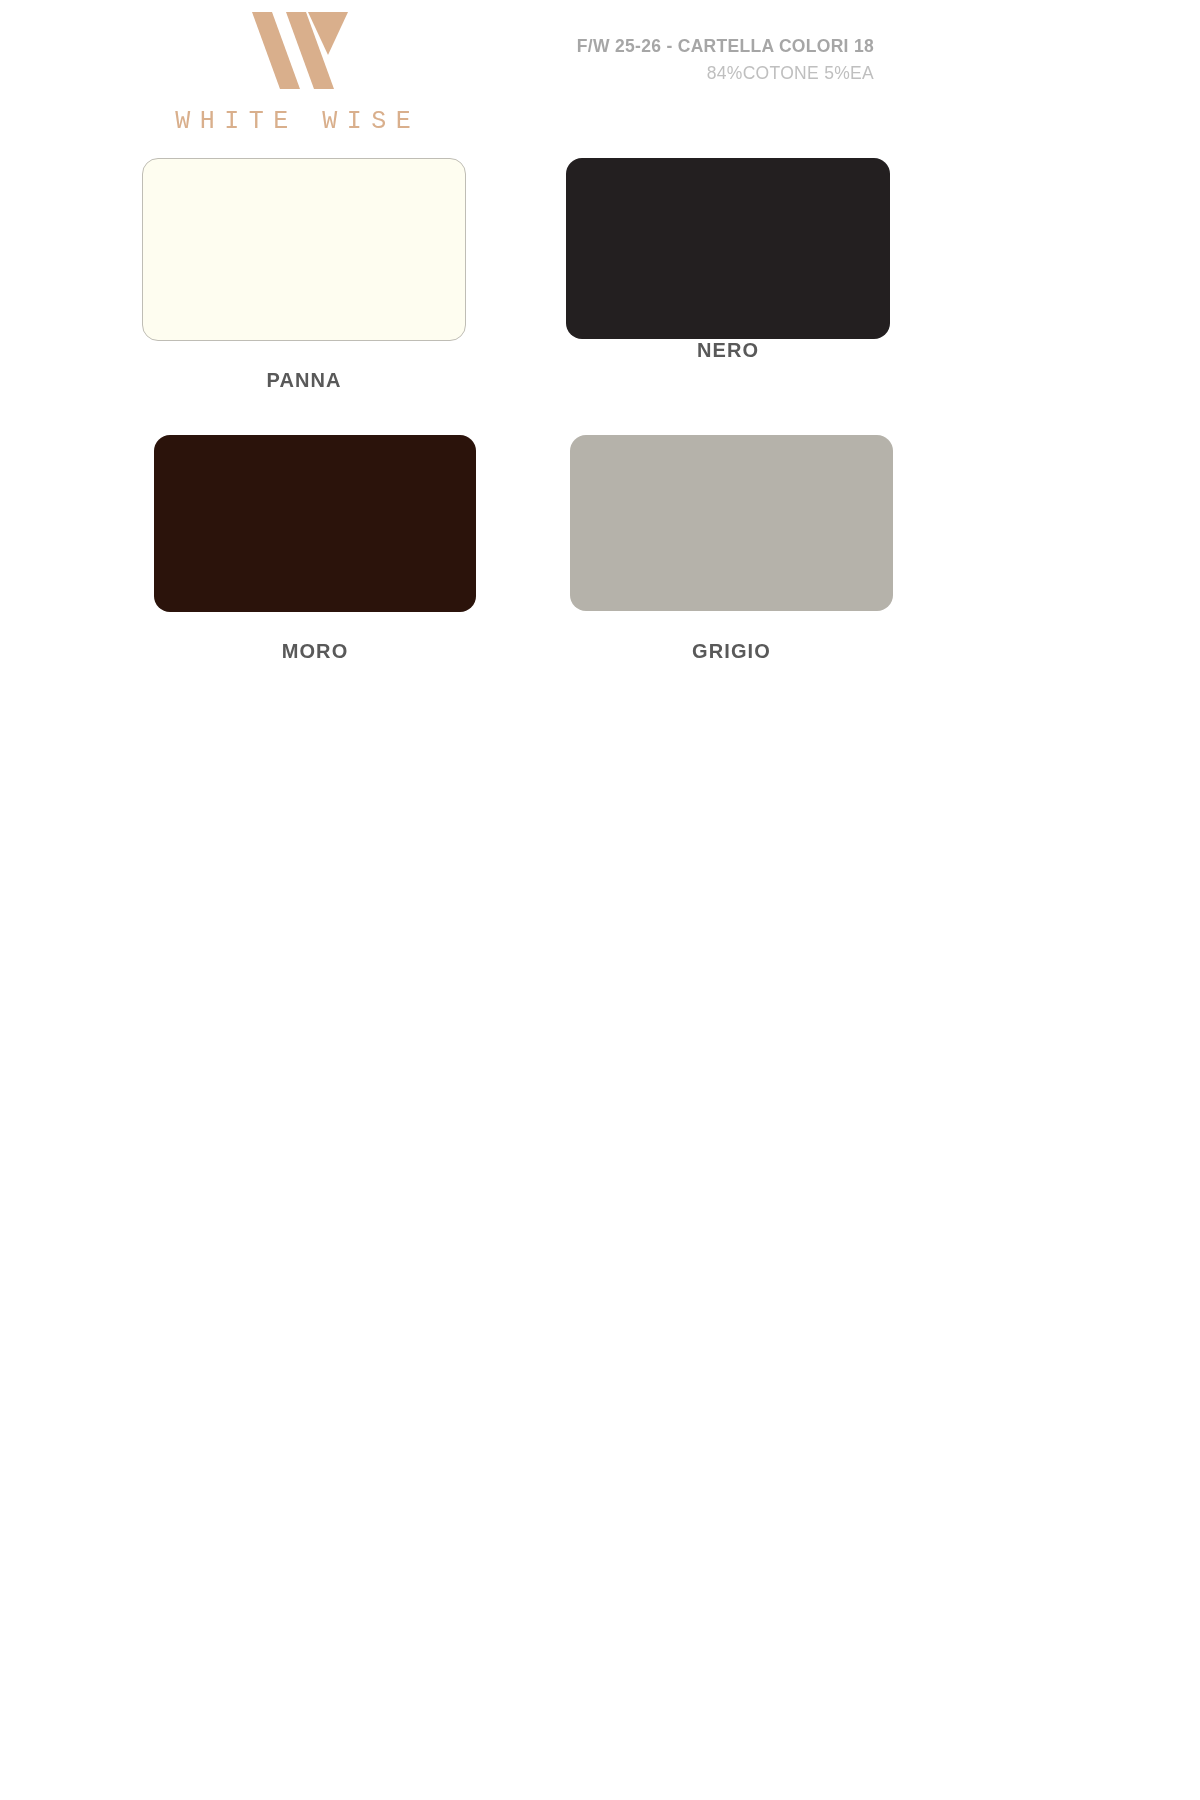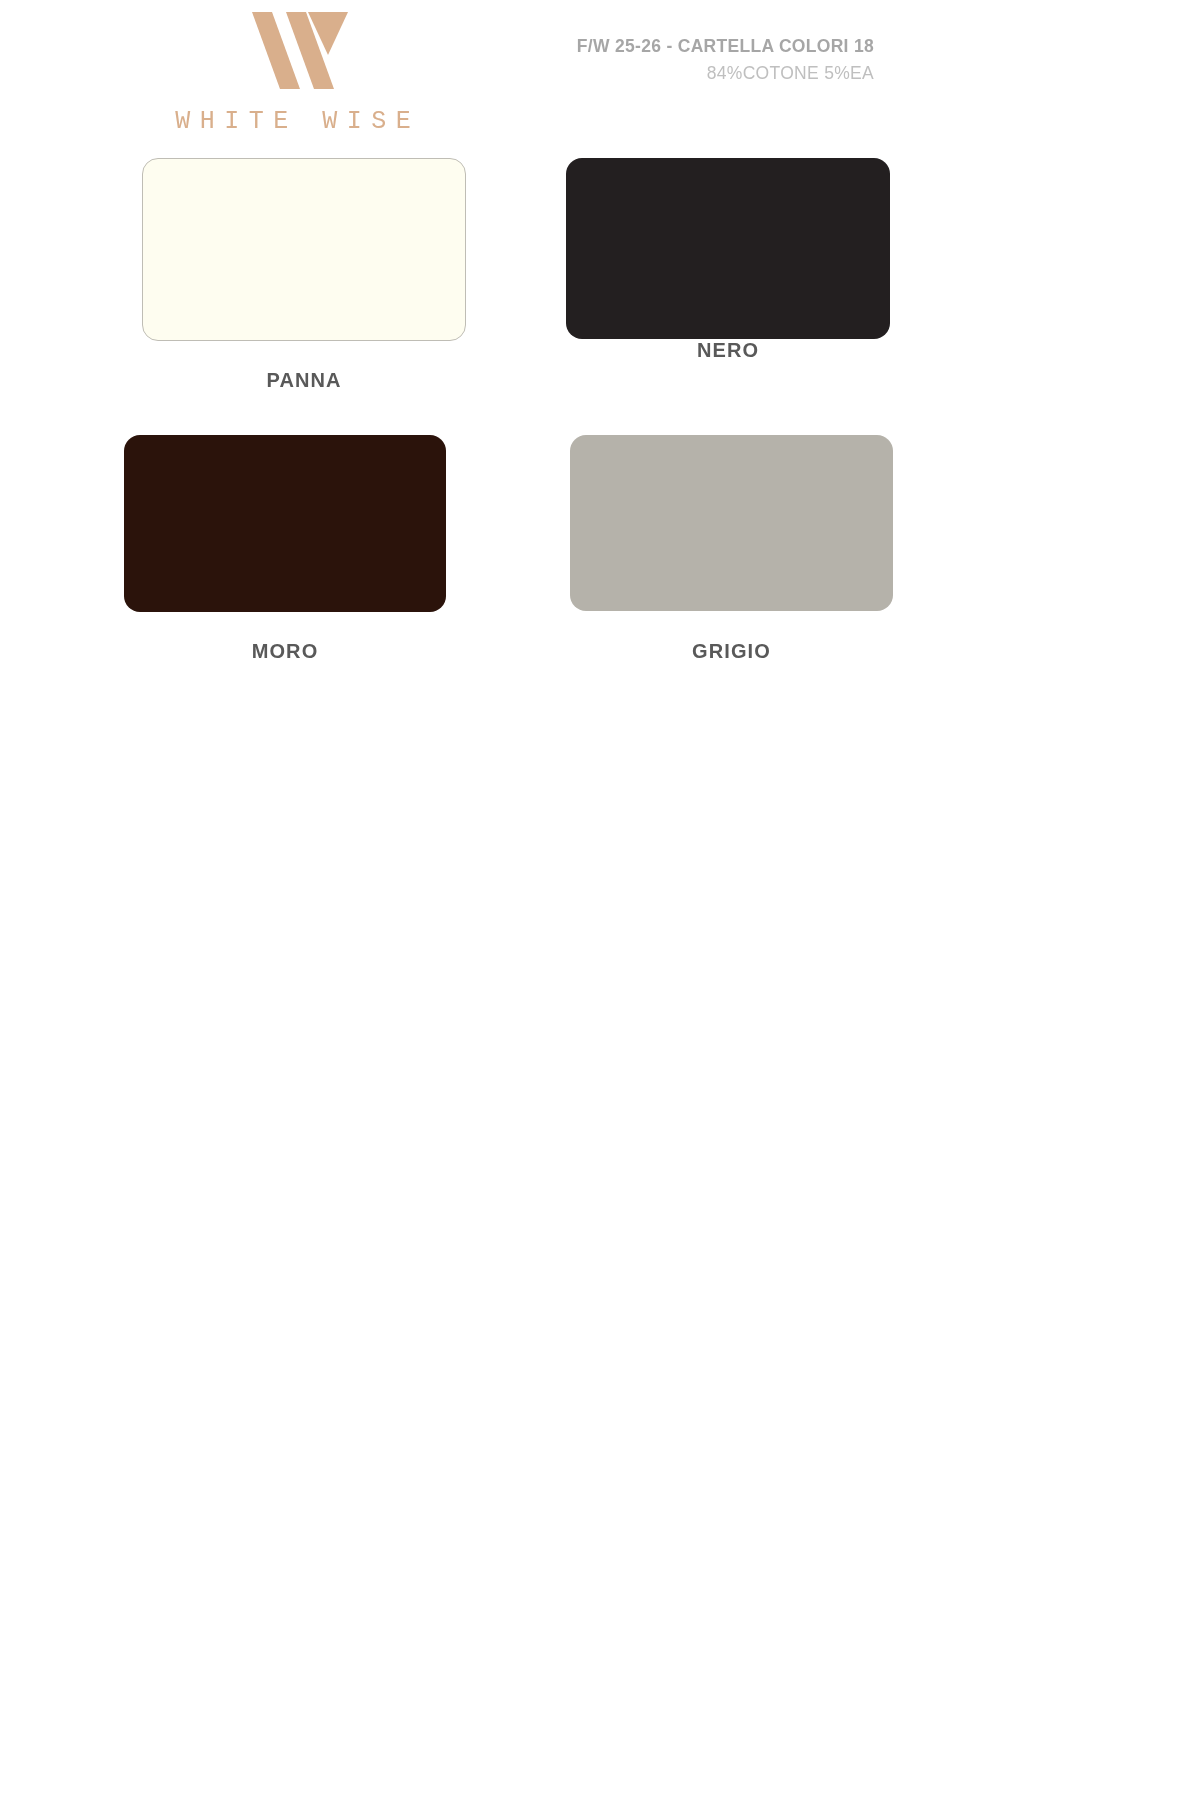--- a/index.html
+++ b/index.html
@@ -124,21 +124,21 @@
   
   .cell-panna { left: 142px; }
   .cell-panna .chip { width: 324px; height: 183px; }
   .cell-panna .chip-label { margin-top: 28px; }
 
   .cell-nero { left: 566px; }
   .cell-nero .chip { width: 324px; height: 181px; }
   .cell-nero .chip-label { }
 
   
-  .cell-moro { left: 124px; }
+  .cell-moro { left: 154px; }
   .cell-moro .chip { width: 322px; height: 177px; }
   .cell-moro .chip-label { margin-top: 28px; }
 
   .cell-grigio { left: 570px; }
   .cell-grigio .chip { width: 323px; height: 176px; }
   .cell-grigio .chip-label { margin-top: 29px; }
 </style>
 </head>
 <body>
 

